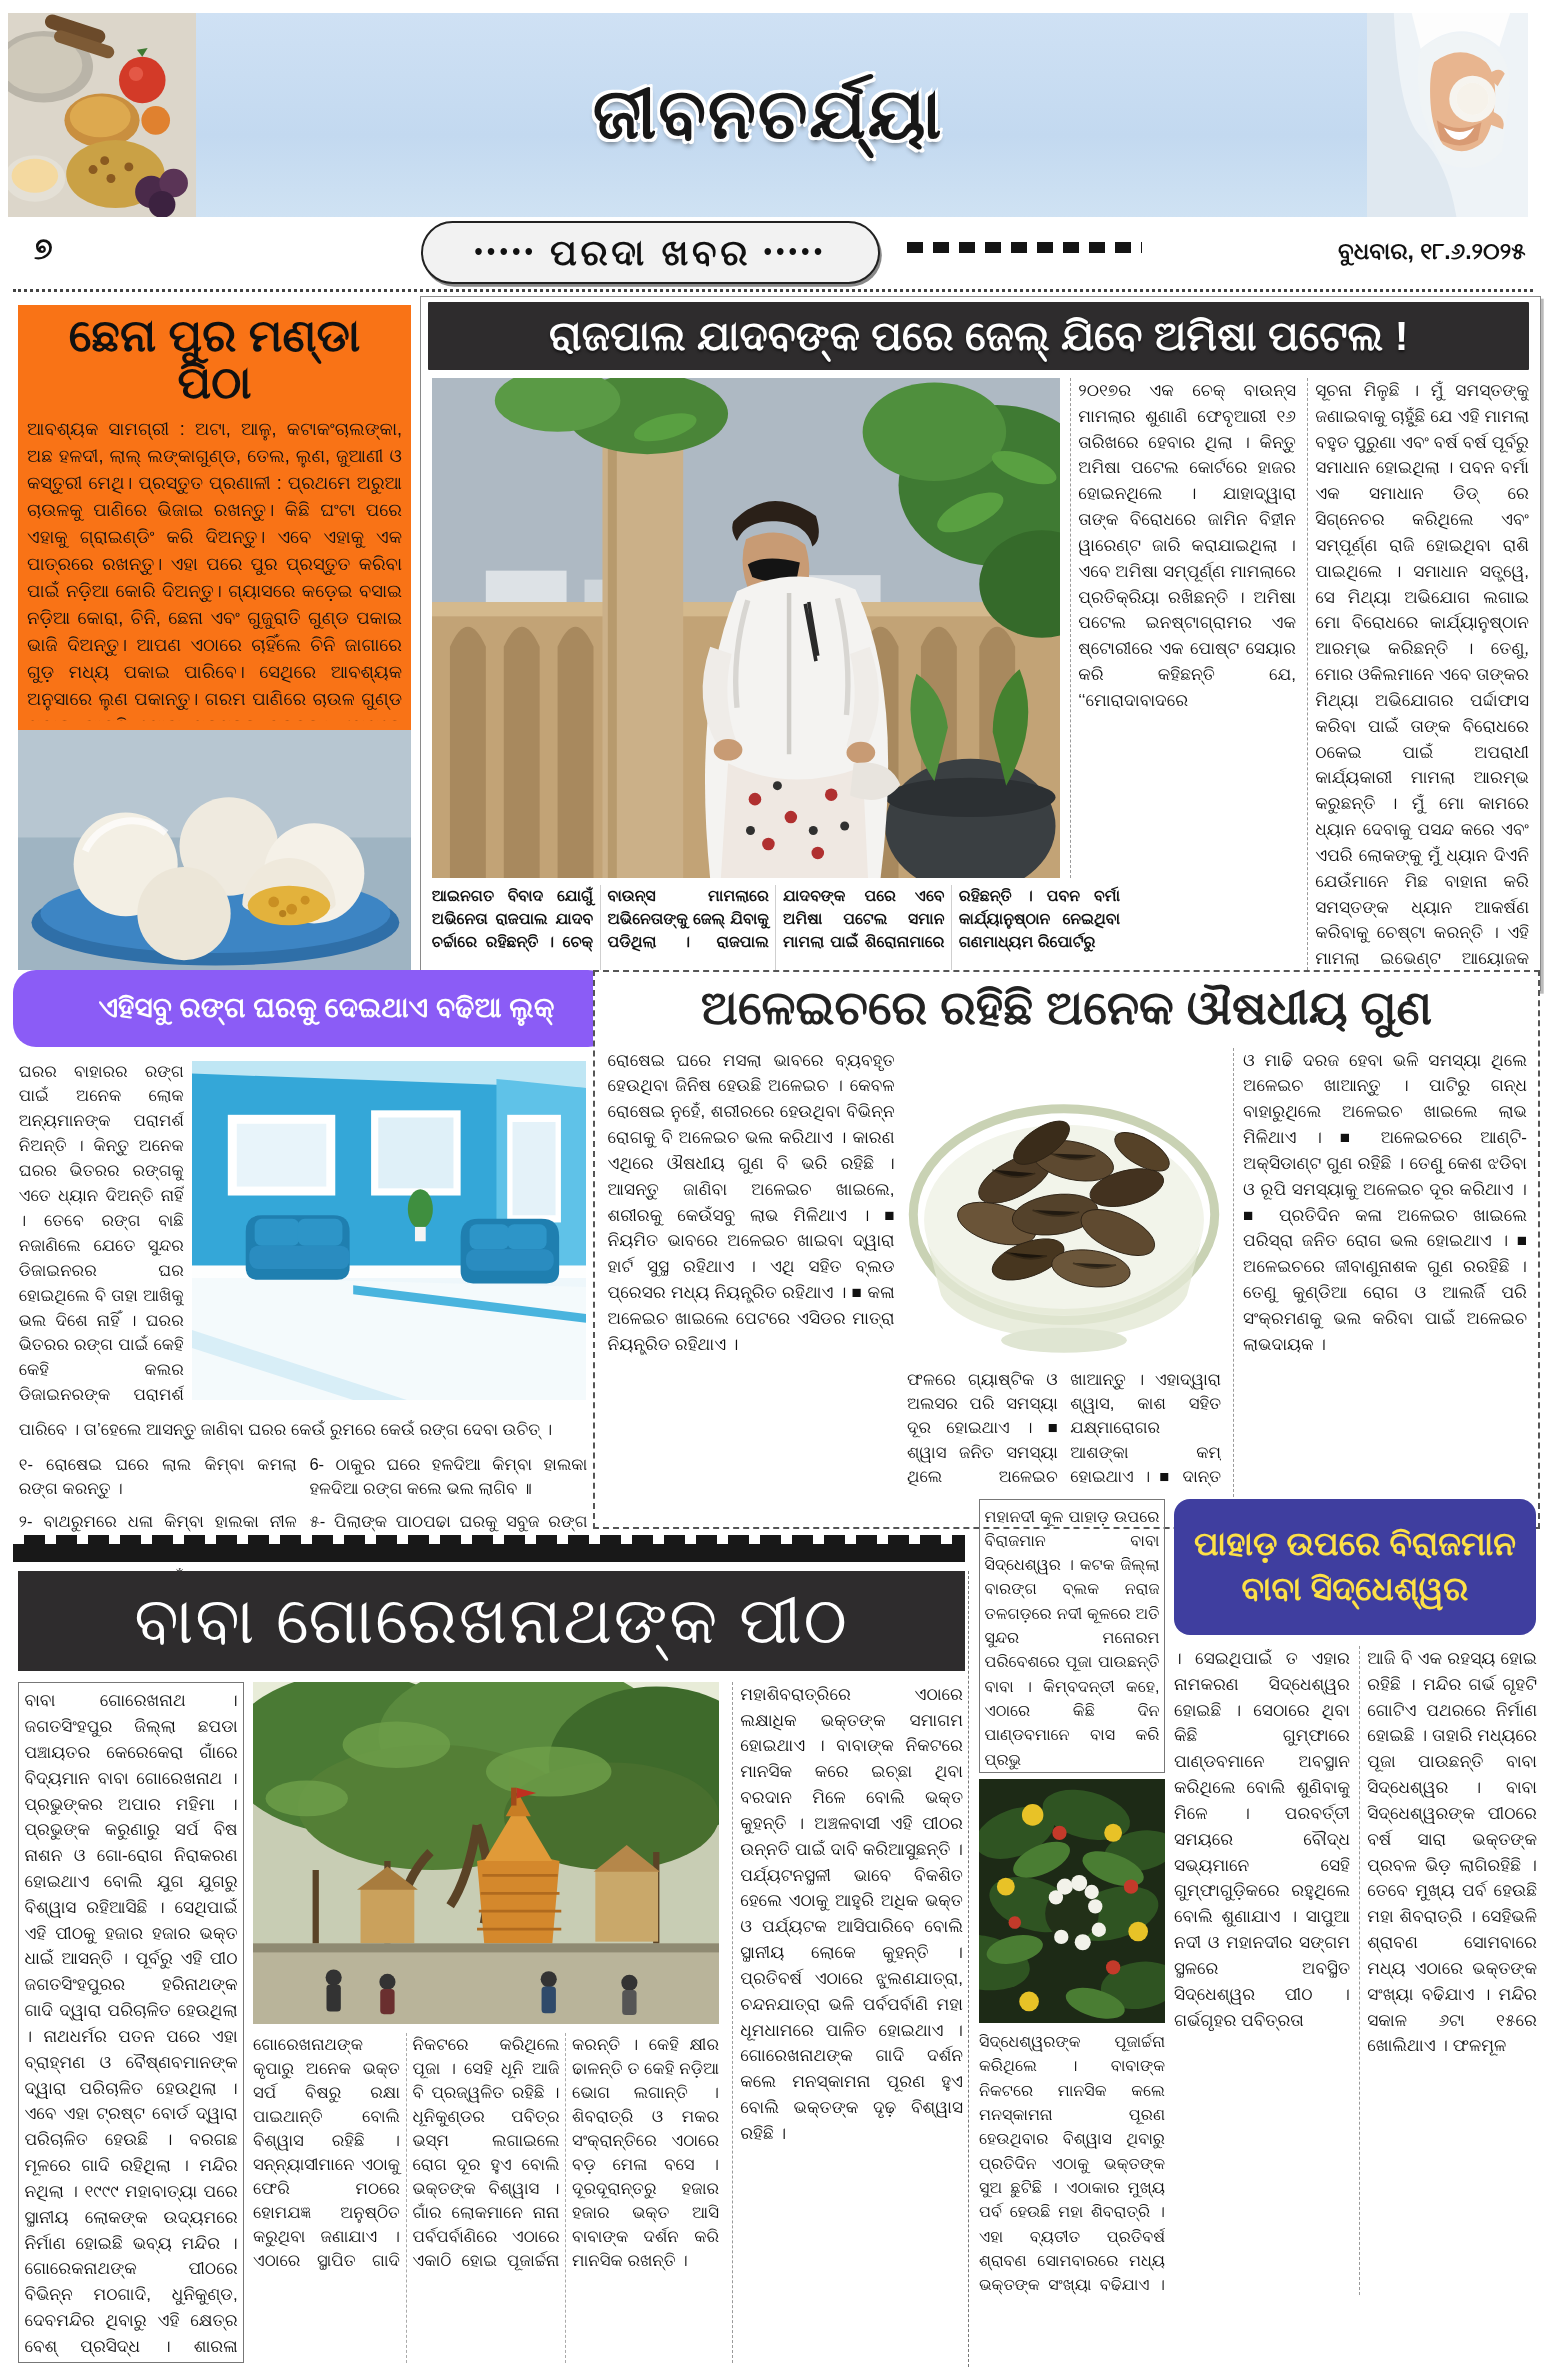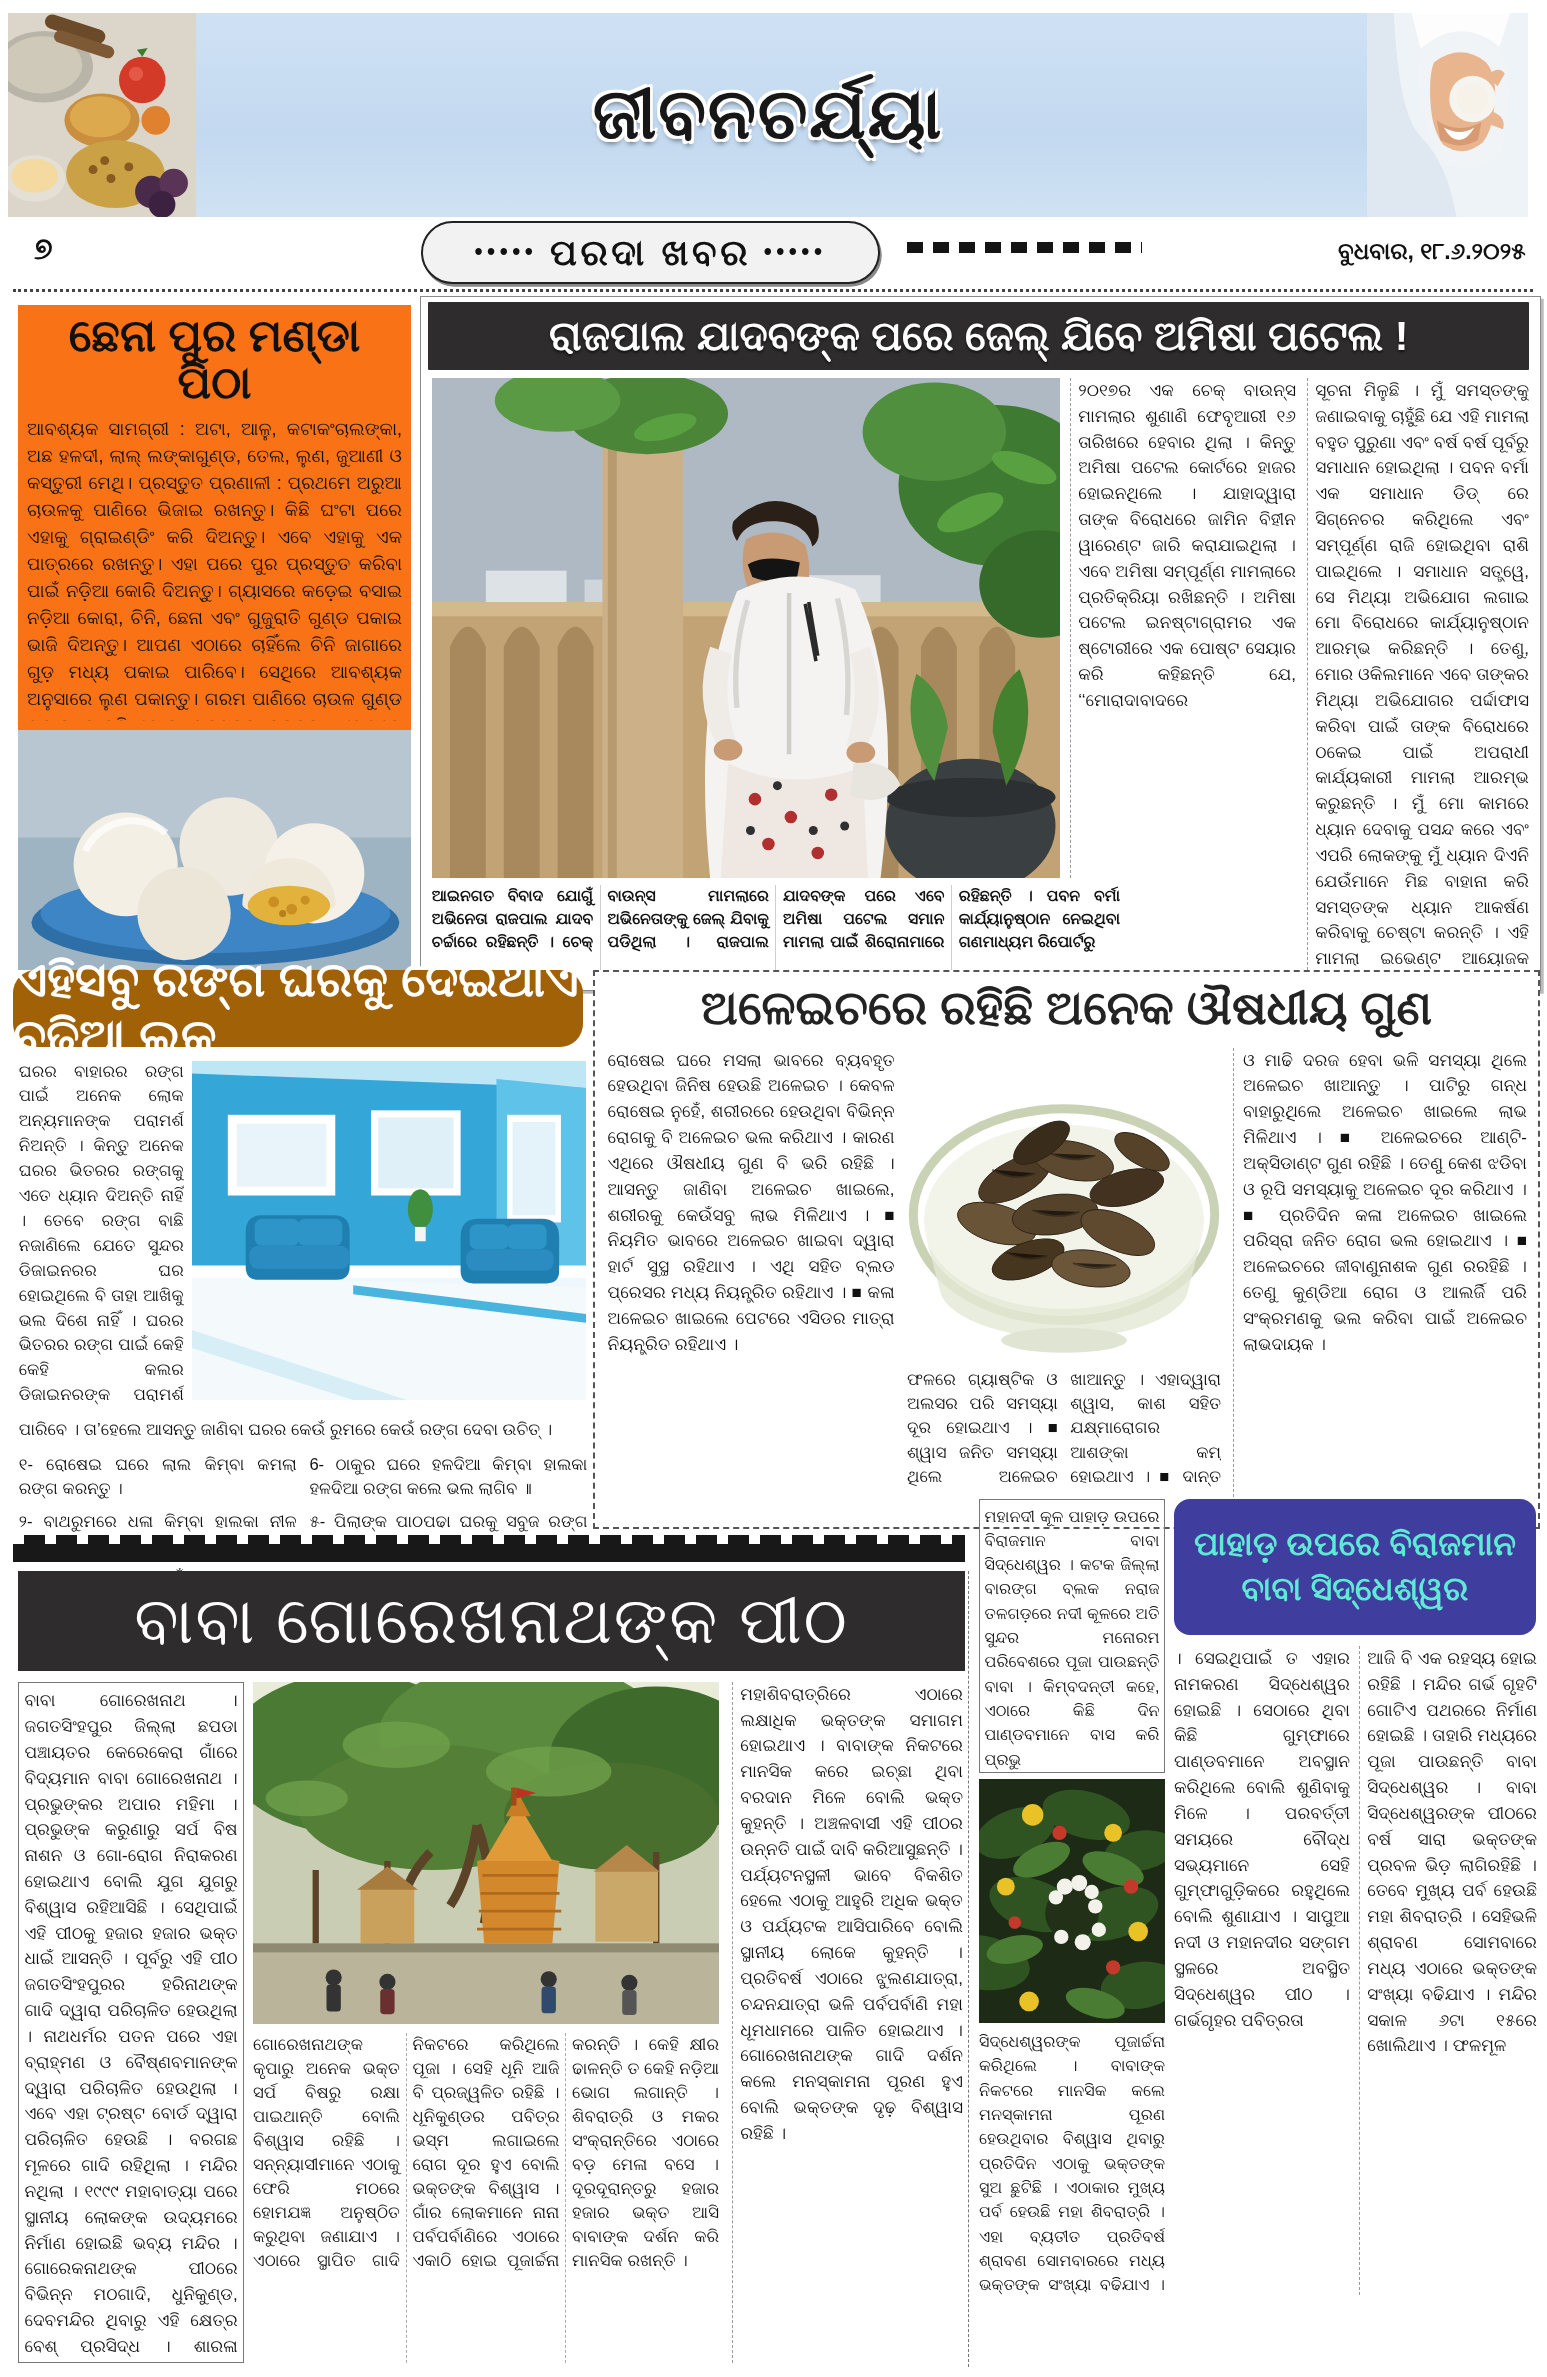--- a/index.html
+++ b/index.html
@@ -42,22 +42,22 @@
          color:#fff;font-size:41px;font-weight:bold;display:flex;align-items:center;justify-content:center;
          text-shadow:0 1.8px 2.7px rgba(0,0,0,.6);}
   .celeb-photo{position:absolute;left:10.8px;top:81px;width:628px;height:500px;}
   .celeb-col1{position:absolute;left:649px;top:81px;width:226px;height:500px;overflow:hidden;padding-left:7.2px;box-sizing:border-box;}
   .celeb-col2{position:absolute;left:886px;top:81px;width:222px;height:602px;overflow:hidden;padding-left:7.2px;box-sizing:border-box;}
   .celeb-caption{position:absolute;left:10.8px;top:588px;width:864px;height:93px;overflow:hidden;
          column-count:5;column-gap:14.3px;column-rule:0.9px solid #cfcfcf;font-size:15.7px;font-weight:600;line-height:1.45;text-align:justify;}
 
   
   .colors{position:absolute;left:13.4px;top:970px;width:574px;height:592px;}
-  .colors-head{width:570px;height:77px;background:#a16207;border-radius:23px;color:#fff;
-         display:flex;align-items:center;justify-content:center;font-size:48px;font-weight:bold;}
+  .colors-head{width:570px;height:77px;background:#8b5cf6;border-radius:23px;color:#fff;
+         display:flex;align-items:center;justify-content:center;font-size:28px;font-weight:bold;padding-left:28px;}
   .colors-body{position:relative;margin-top:12.6px;height:351px;}
   .colors-intro{position:absolute;left:5.4px;top:0;width:165px;height:351px;overflow:hidden;font-size:16.6px;line-height:1.5;text-align:justify;}
   .colors-photo{position:absolute;left:179px;top:1.8px;width:394px;height:339px;}
   .colors-bridge{margin:7.2px 3.6px 3.6px 5.4px;font-size:16.6px;line-height:1.45;text-align:justify;}
   .colors-tips{display:flex;gap:12.6px;margin-left:5.4px;}
   .colors-tips ul{list-style:none;margin:0;padding:0;width:50%;font-size:16.6px;line-height:1.45;text-align:justify;}
   .colors-tips li{margin-bottom:5.4px;margin-top:8px;}
 
   
   .cardamom{position:absolute;left:593px;top:970px;width:947px;height:559px;border:2.7px dashed #555;
@@ -88,21 +88,21 @@
   .gk-col5{position:absolute;left:714px;top:0;width:231px;height:681px;overflow:hidden;padding-left:7.2px;box-sizing:border-box;}
 
   .vrule{position:absolute;left:968px;top:1571px;height:796px;border-left:1.8px dashed #777;}
 
   
   .siddh{position:absolute;left:979px;top:1499px;width:558px;height:796px;}
   .sd-colA-top{position:absolute;left:0;top:0;width:186px;height:274px;overflow:hidden;border:0.9px solid #777;padding:4.5px;box-sizing:border-box;font-size:16px;}
   .sd-photo{position:absolute;left:0;top:280px;width:186px;height:244px;}
   .sd-colA-bottom{position:absolute;left:0;top:531px;width:186px;height:265px;overflow:hidden;font-size:16px;}
   .sd-bluebox{position:absolute;left:195px;top:0;width:362px;height:136px;background:#3f3e9f;border-radius:16px;
-         color:#5eead4;display:flex;align-items:center;justify-content:center;text-align:center;
+         color:#fde047;display:flex;align-items:center;justify-content:center;text-align:center;
          font-size:33px;font-weight:bold;line-height:1.35;padding:0 12.6px;box-sizing:border-box;}
   .sd-colB{position:absolute;left:195px;top:147px;width:176px;height:649px;overflow:hidden;}
   .sd-colC{position:absolute;left:380px;top:147px;width:178px;height:649px;overflow:hidden;padding-left:7.2px;box-sizing:border-box;border-left:0.9px dashed #9a9a9a;}
 </style>
 </head>
 <body>
 
 <div id="page">
 
   <div class="banner">

